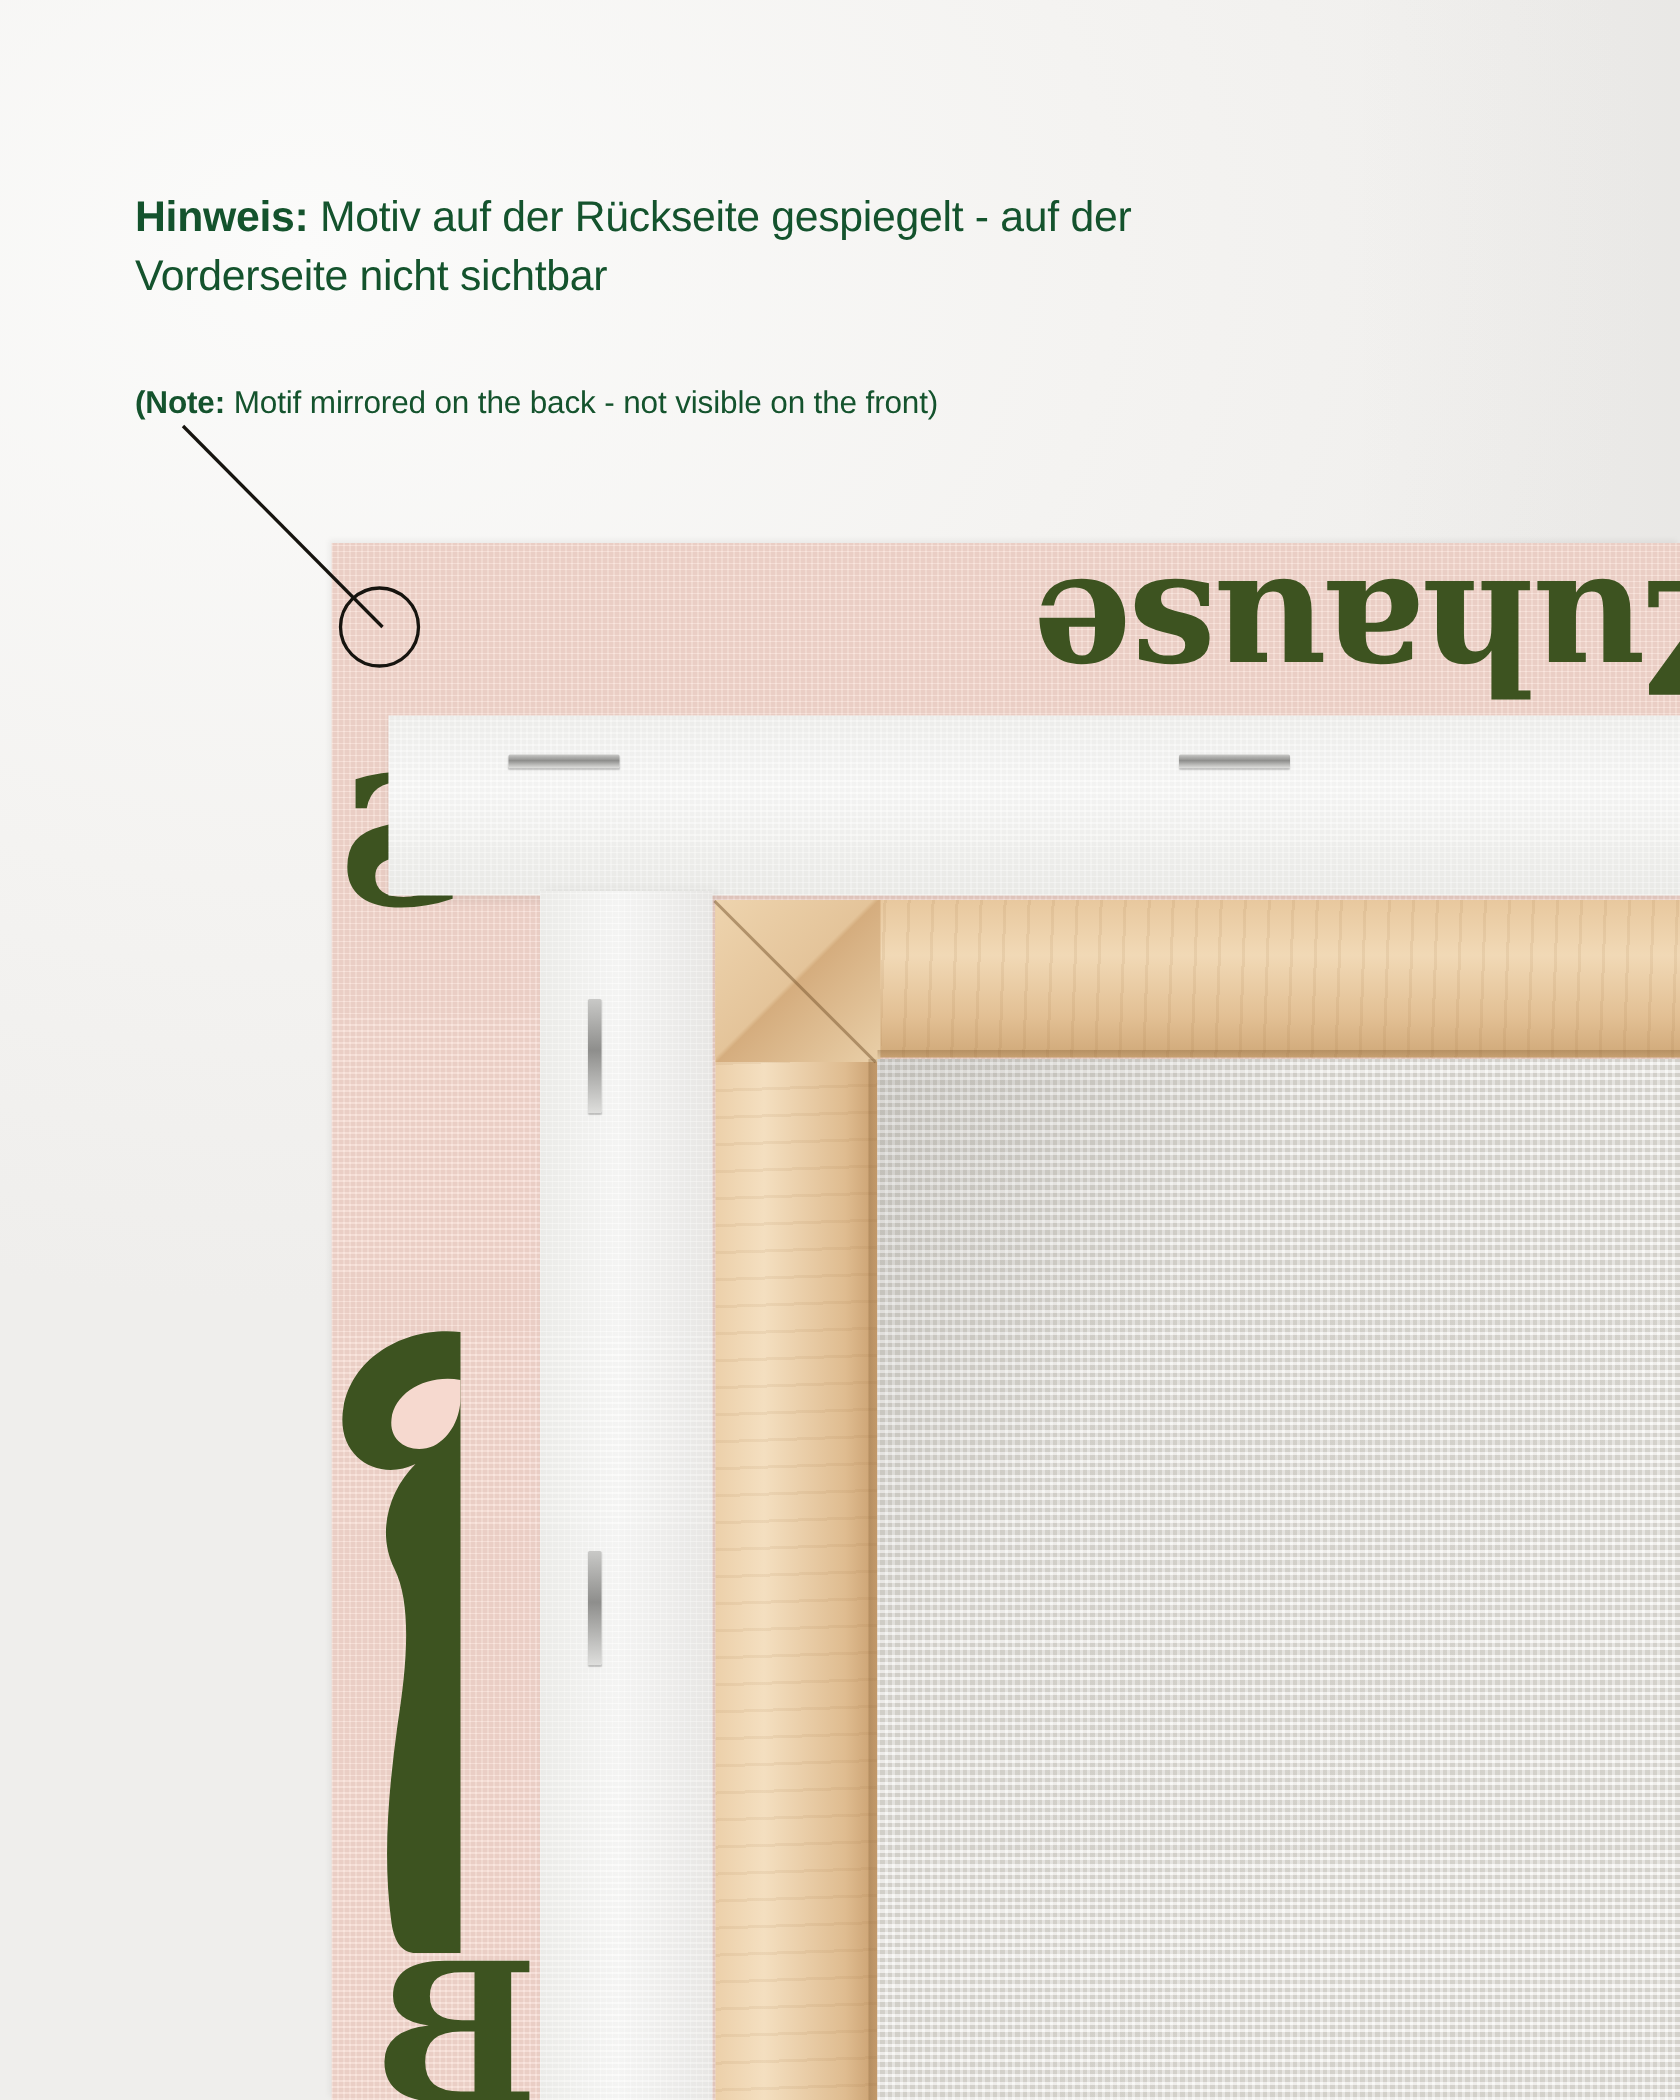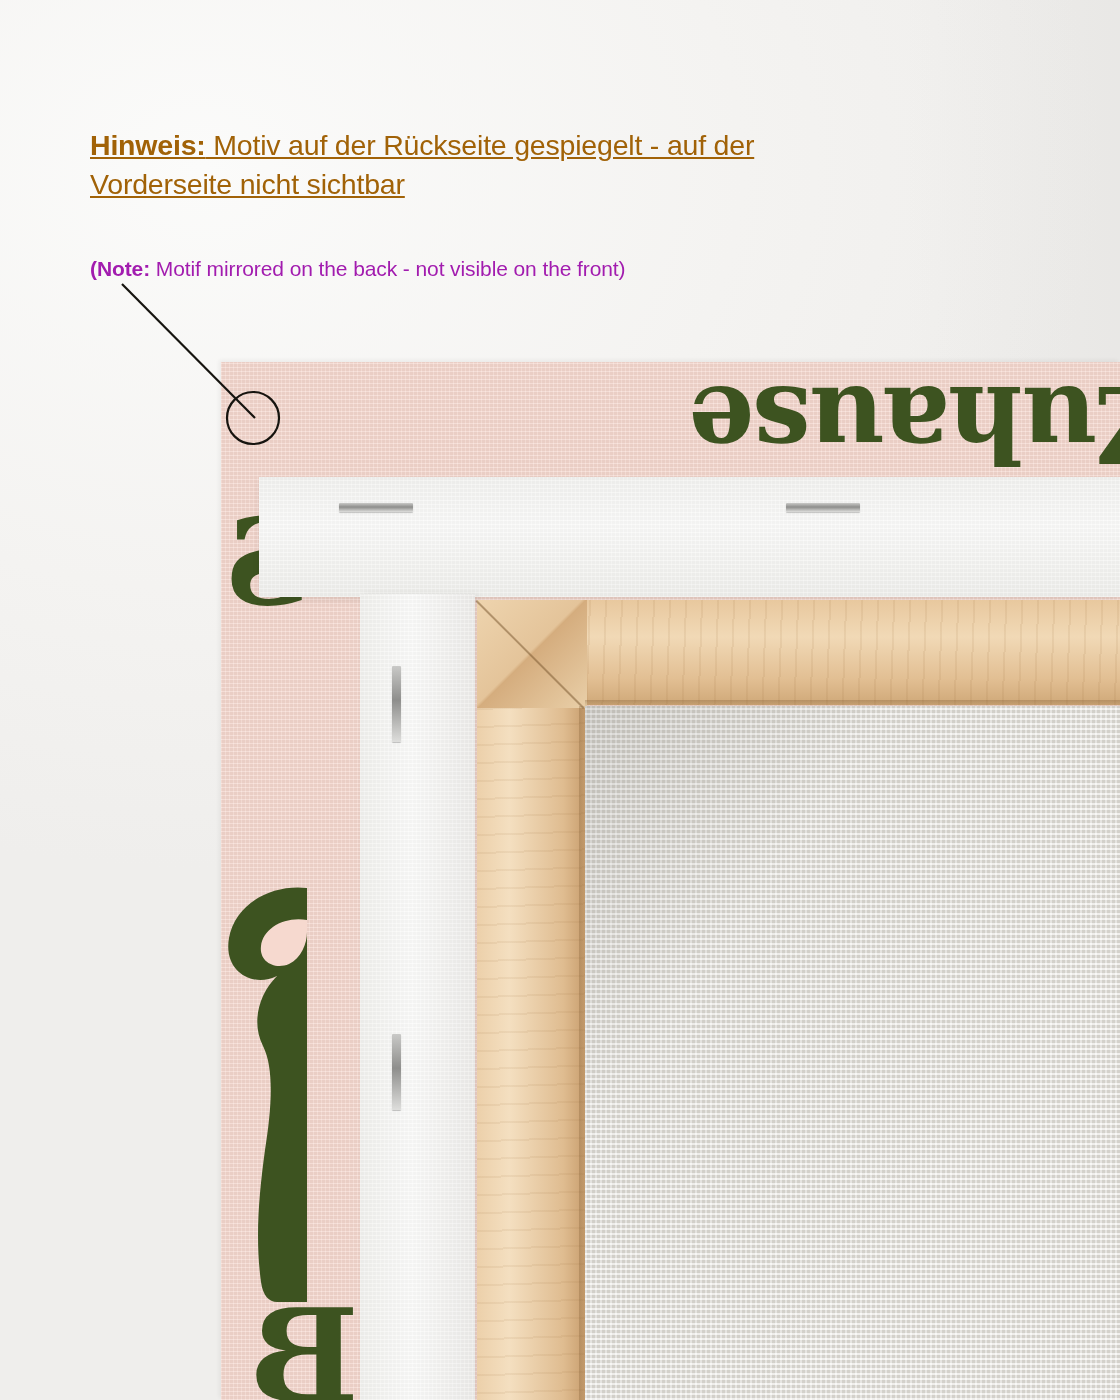--- a/index.html
+++ b/index.html
@@ -40,30 +40,29 @@
     position: absolute;
     left: 90px;
     top: 126px;
     width: 810px;
     color: #13110f;
   }
   .ann-line-1 {
     font-size: 28.5px;
     line-height: 39px;
     letter-spacing: -0.2px;
-    color: #a16207;
-    text-decoration: underline;
+    color: #14532d;
   }
   .ann-line-1 .bold { font-weight: 700; }
   .ann-sub {
     margin-top: 50px;
     font-size: 21px;
     line-height: 30px;
     letter-spacing: -0.1px;
-    color: #a21caf;
+    color: #14532d;
   }
   .ann-sub .bold { font-weight: 700; }
 
   
   .leader {
     position: absolute;
     left: 80px;
     top: 260px;
     width: 320px;
     height: 240px;

